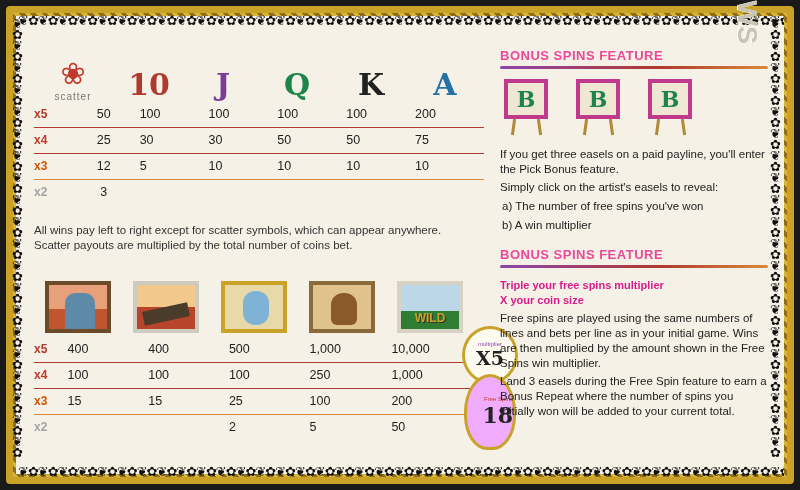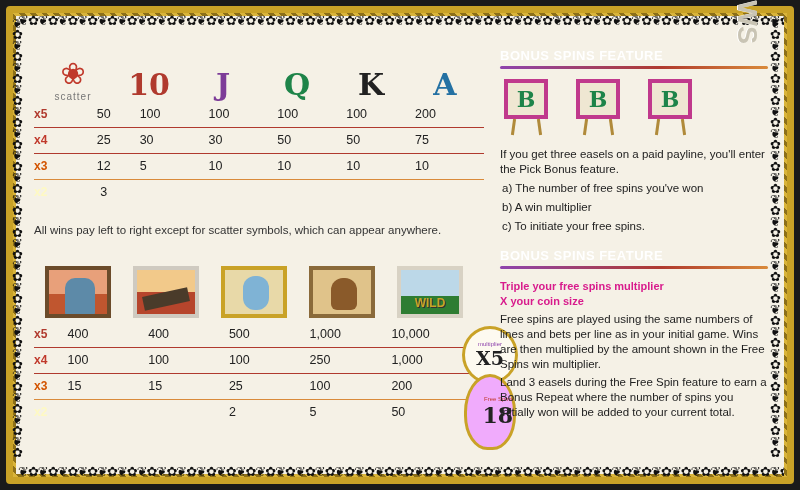--- a/index.html
+++ b/index.html
@@ -70,21 +70,21 @@
   .l-A{color:#2471a3;}
 
   table.pay{border-collapse:collapse;width:450px;font-size:12.5px;color:#222;}
   table.pay td{padding:5px 0 6px 0;}
   table.pay td.mult{width:36px;font-weight:bold;font-size:12px;}
   table.pay td.v{width:74px;text-align:left;}
   table.pay td.v.first{width:78px;text-align:center;}
   .m5{color:#b03a2e;}
   .m4{color:#c0392b;}
   .m3{color:#d35400;}
-  .m2{color:#fef9c3;}
+  .m2{color:#a3a3a3;}
   .rule-red{border-bottom:1.5px solid #b03a2e;}
   .rule-orange{border-bottom:1.5px solid #d98a3a;}
 
   .note{font-size:11.5px;color:#333;line-height:15px;margin-top:18px;}
 
   
   .pics{display:flex;align-items:flex-end;margin-top:6px;}
   .pic{width:88px;text-align:center;}
   .pic .fr{
     width:66px;height:52px;margin:0 auto;
@@ -97,21 +97,21 @@
   .p2 .fr:after{content:"";position:absolute;left:6px;top:22px;width:46px;height:14px;background:#4a3b2a;transform:rotate(-12deg);}
   .p3 .fr{border-color:#c9a227;background:#e8d9a8;}
   .p3 .fr:after{content:"";position:absolute;left:18px;top:6px;width:26px;height:34px;background:#7fb3d5;border-radius:12px;}
   .p4 .fr{border-color:#8a6a3a;background:#e0c38a;}
   .p4 .fr:after{content:"";position:absolute;left:18px;top:8px;width:26px;height:32px;background:#8a5a2a;border-radius:12px 12px 6px 6px;}
   .p5 .fr{border-color:#d8d2c4;background:linear-gradient(#bcd8e8 0 60%,#2e7d32 60% 100%);}
   .wildtxt{position:absolute;left:0;right:0;bottom:4px;font-size:12px;font-weight:bold;color:#c9a227;text-shadow:1px 1px 0 #333;}
 
   
   .right-col{position:absolute;left:466px;top:18px;width:268px;}
-  .bonus-title{font-size:13px;font-weight:bold;color:#ffffff;letter-spacing:.5px;}
+  .bonus-title{font-size:13px;font-weight:bold;color:#ec4899;letter-spacing:.5px;}
   .title-underline{height:3px;background:#b03a2e;border-radius:2px;margin:3px 0 10px 0;width:100%;
     background:linear-gradient(90deg,#8e44ad,#b03a2e 60%,#d98a3a);}
   .easels{display:flex;gap:16px;margin:4px 0 12px 4px;}
   .easel{width:56px;}
   .easel .canvas{
     width:44px;height:40px;background:#efe7d2;border:4px solid #c0398c;
     box-sizing:border-box;display:flex;align-items:center;justify-content:center;
     font-size:22px;font-weight:bold;color:#1e8449;font-family:"DejaVu Serif",serif;
   }
   .easel .legs{position:relative;height:16px;}
@@ -220,20 +220,21 @@
           <td class="v"></td>
           <td class="v"></td>
           <td class="v"></td>
           <td class="v"></td>
         </tr>
       </tbody>
         </table>
 
       <div class="note">
         <div>All wins pay left to right except for scatter symbols, which can appear anywhere.</div>
+        <div>Scatter payouts are multiplied by the total number of coins bet.</div>
       </div>
 
       <div class="pics" style="margin-top:28px;">
         <div class="pic p1">
             <div class="fr"></div>
           </div>
         <div class="pic p2">
             <div class="fr"></div>
           </div>
         <div class="pic p3">
@@ -312,23 +313,23 @@
           <div class="canvas">B</div>
           <div class="legs"></div>
         </div>
         <div class="easel">
           <div class="canvas">B</div>
           <div class="legs"></div>
         </div>
       </div>
 
       <div class="rp">If you get three easels on a paid payline, you'll enter the Pick Bonus feature.</div>
+      <div class="rp">Simply click on the artist's easels to reveal:</div>
       <div class="rp list">a) The number of free spins you've won</div>
       <div class="rp list">b) A win multiplier</div>
-      <div class="rp list">c) To initiate your free spins.</div>
 
       <div class="bonus2">
         <div class="bonus-title">BONUS SPINS FEATURE</div>
         <div class="title-underline"></div>
         <div class="pink">Triple your free spins multiplier</div>
         <div class="pink">X your coin size</div>
         <div class="rp">Free spins are played using the same numbers of lines and bets per line as in your initial game. Wins are then multiplied by the amount shown in the Free Spins win multiplier.</div>
         <div class="rp">Land 3 easels during the Free Spin feature to earn a Bonus Repeat where the number of spins you initially won will be added to your current total.</div>
 
       </div>

